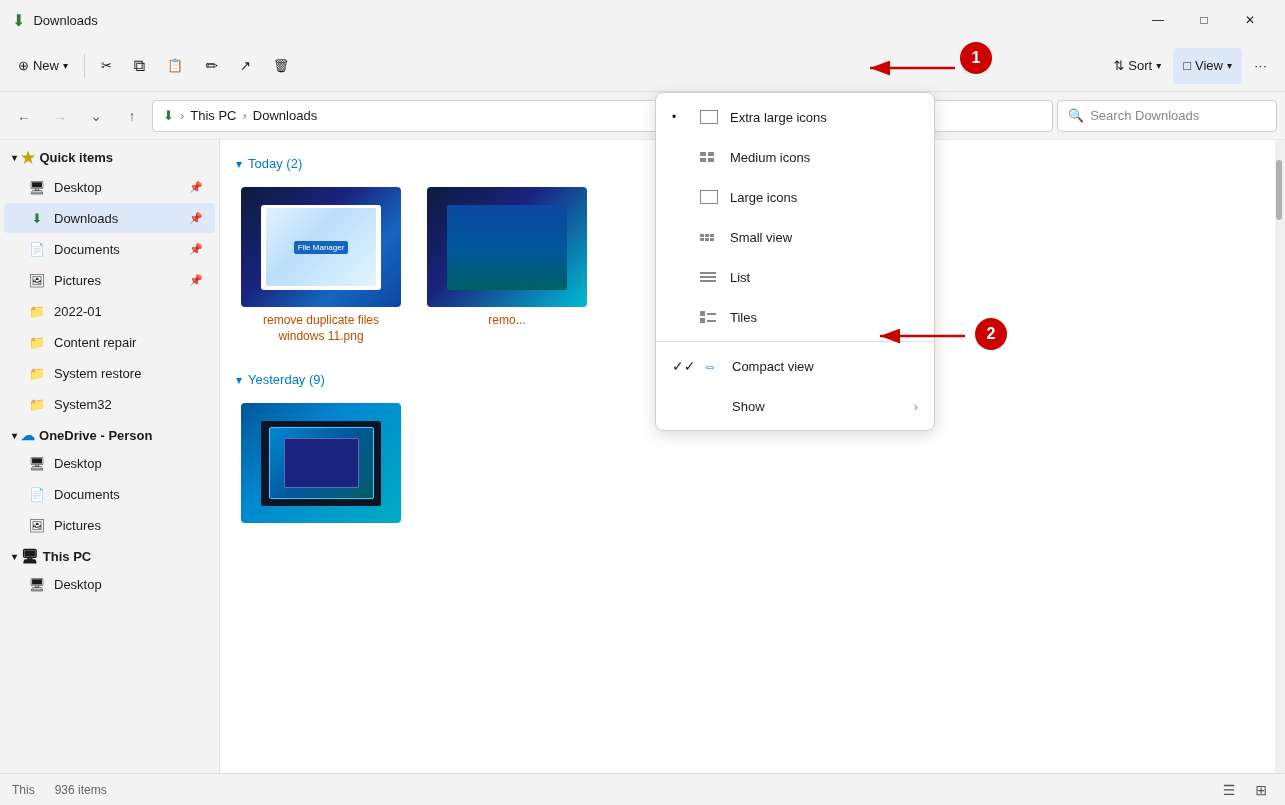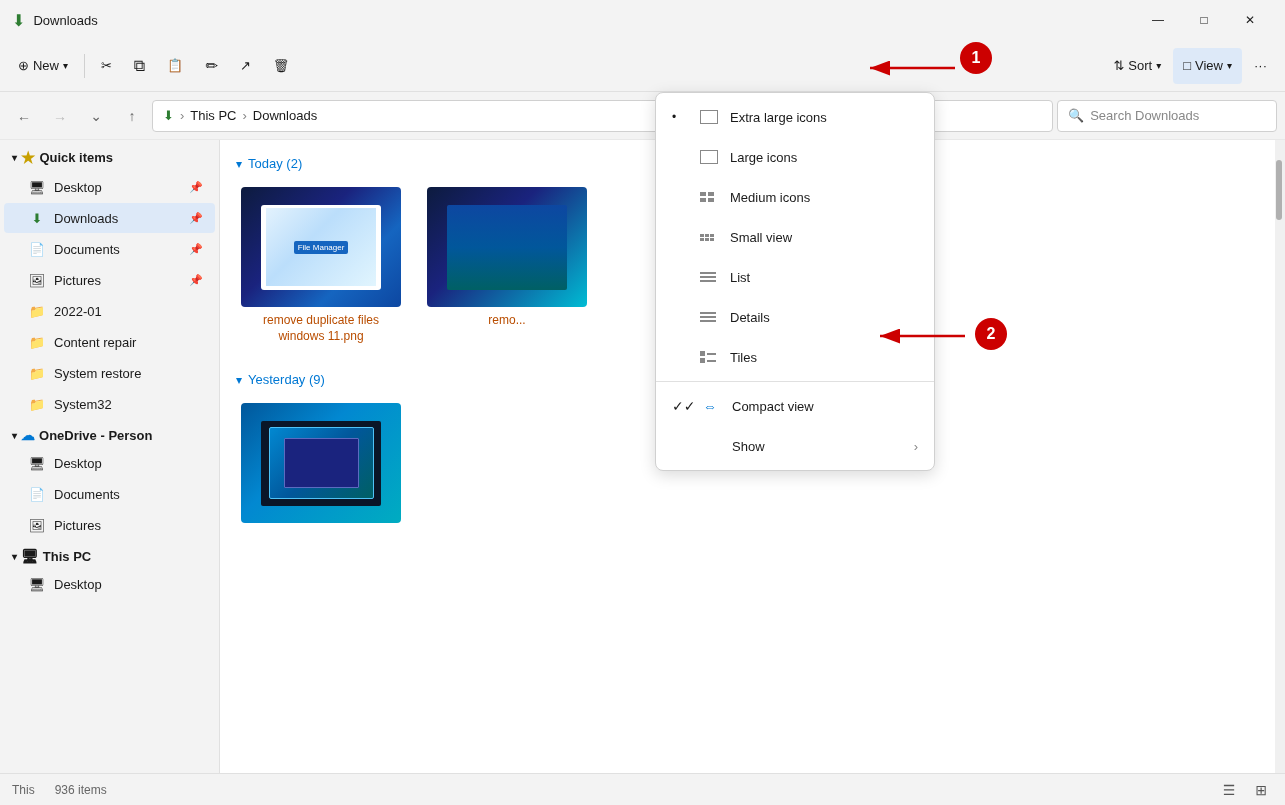--- a/index.html
+++ b/index.html
@@ -477,36 +477,36 @@
 </div>
 
 <div class="dropdown-overlay">
   <div class="menu-item">
     <span class="check">•</span>
     <span class="menu-icon" style="border:1px solid #888;width:18px;height:14px;display:inline-block;"></span>
     <span>Extra large icons</span>
   </div>
   <div class="menu-item">
     <span class="check"></span>
-    <span class="menu-icon" style="border:1px solid #888;width:18px;height:14px;display:inline-block;"></span>
-    <span>Large icons</span>
-  </div>
-  <div class="menu-item">
-    <span class="check"></span>
     <span class="menu-icon" style="display:inline-flex;flex-direction:column;gap:2px;width:18px;">
       <span style="display:flex;gap:2px;">
         <span style="width:6px;height:4px;background:#888;"></span>
         <span style="width:6px;height:4px;background:#888;"></span>
       </span>
       <span style="display:flex;gap:2px;">
         <span style="width:6px;height:4px;background:#888;"></span>
         <span style="width:6px;height:4px;background:#888;"></span>
       </span>
     </span>
     <span>Medium icons</span>
+  </div>
+  <div class="menu-item">
+    <span class="check"></span>
+    <span class="menu-icon" style="border:1px solid #888;width:18px;height:14px;display:inline-block;"></span>
+    <span>Large icons</span>
   </div>
   <div class="menu-item">
     <span class="check"></span>
     <span class="menu-icon" style="display:inline-flex;flex-direction:column;gap:1px;width:18px;">
       <span style="display:flex;gap:1px;">
         <span style="width:4px;height:3px;background:#888;"></span>
         <span style="width:4px;height:3px;background:#888;"></span>
         <span style="width:4px;height:3px;background:#888;"></span>
       </span>
       <span style="display:flex;gap:1px;">
@@ -522,29 +522,20 @@
     <span class="menu-icon" style="display:inline-flex;flex-direction:column;gap:2px;width:18px;">
       <span style="width:16px;height:2px;background:#888;"></span>
       <span style="width:16px;height:2px;background:#888;"></span>
       <span style="width:16px;height:2px;background:#888;"></span>
     </span>
     <span>List</span>
   </div>
   <div class="menu-item">
     <span class="check"></span>
     <span class="menu-icon" style="display:inline-flex;flex-direction:column;gap:2px;width:18px;">
-      <span style="width:16px;height:2px;background:#888;"></span>
-      <span style="width:16px;height:2px;background:#888;"></span>
-      <span style="width:16px;height:2px;background:#888;"></span>
-    </span>
-    <span>Details</span>
-  </div>
-  <div class="menu-item">
-    <span class="check"></span>
-    <span class="menu-icon" style="display:inline-flex;flex-direction:column;gap:2px;width:18px;">
       <span style="display:flex;gap:2px;align-items:center;">
         <span style="width:5px;height:5px;background:#888;"></span>
         <span style="width:9px;height:2px;background:#888;"></span>
       </span>
       <span style="display:flex;gap:2px;align-items:center;">
         <span style="width:5px;height:5px;background:#888;"></span>
         <span style="width:9px;height:2px;background:#888;"></span>
       </span>
     </span>
     <span>Tiles</span>

